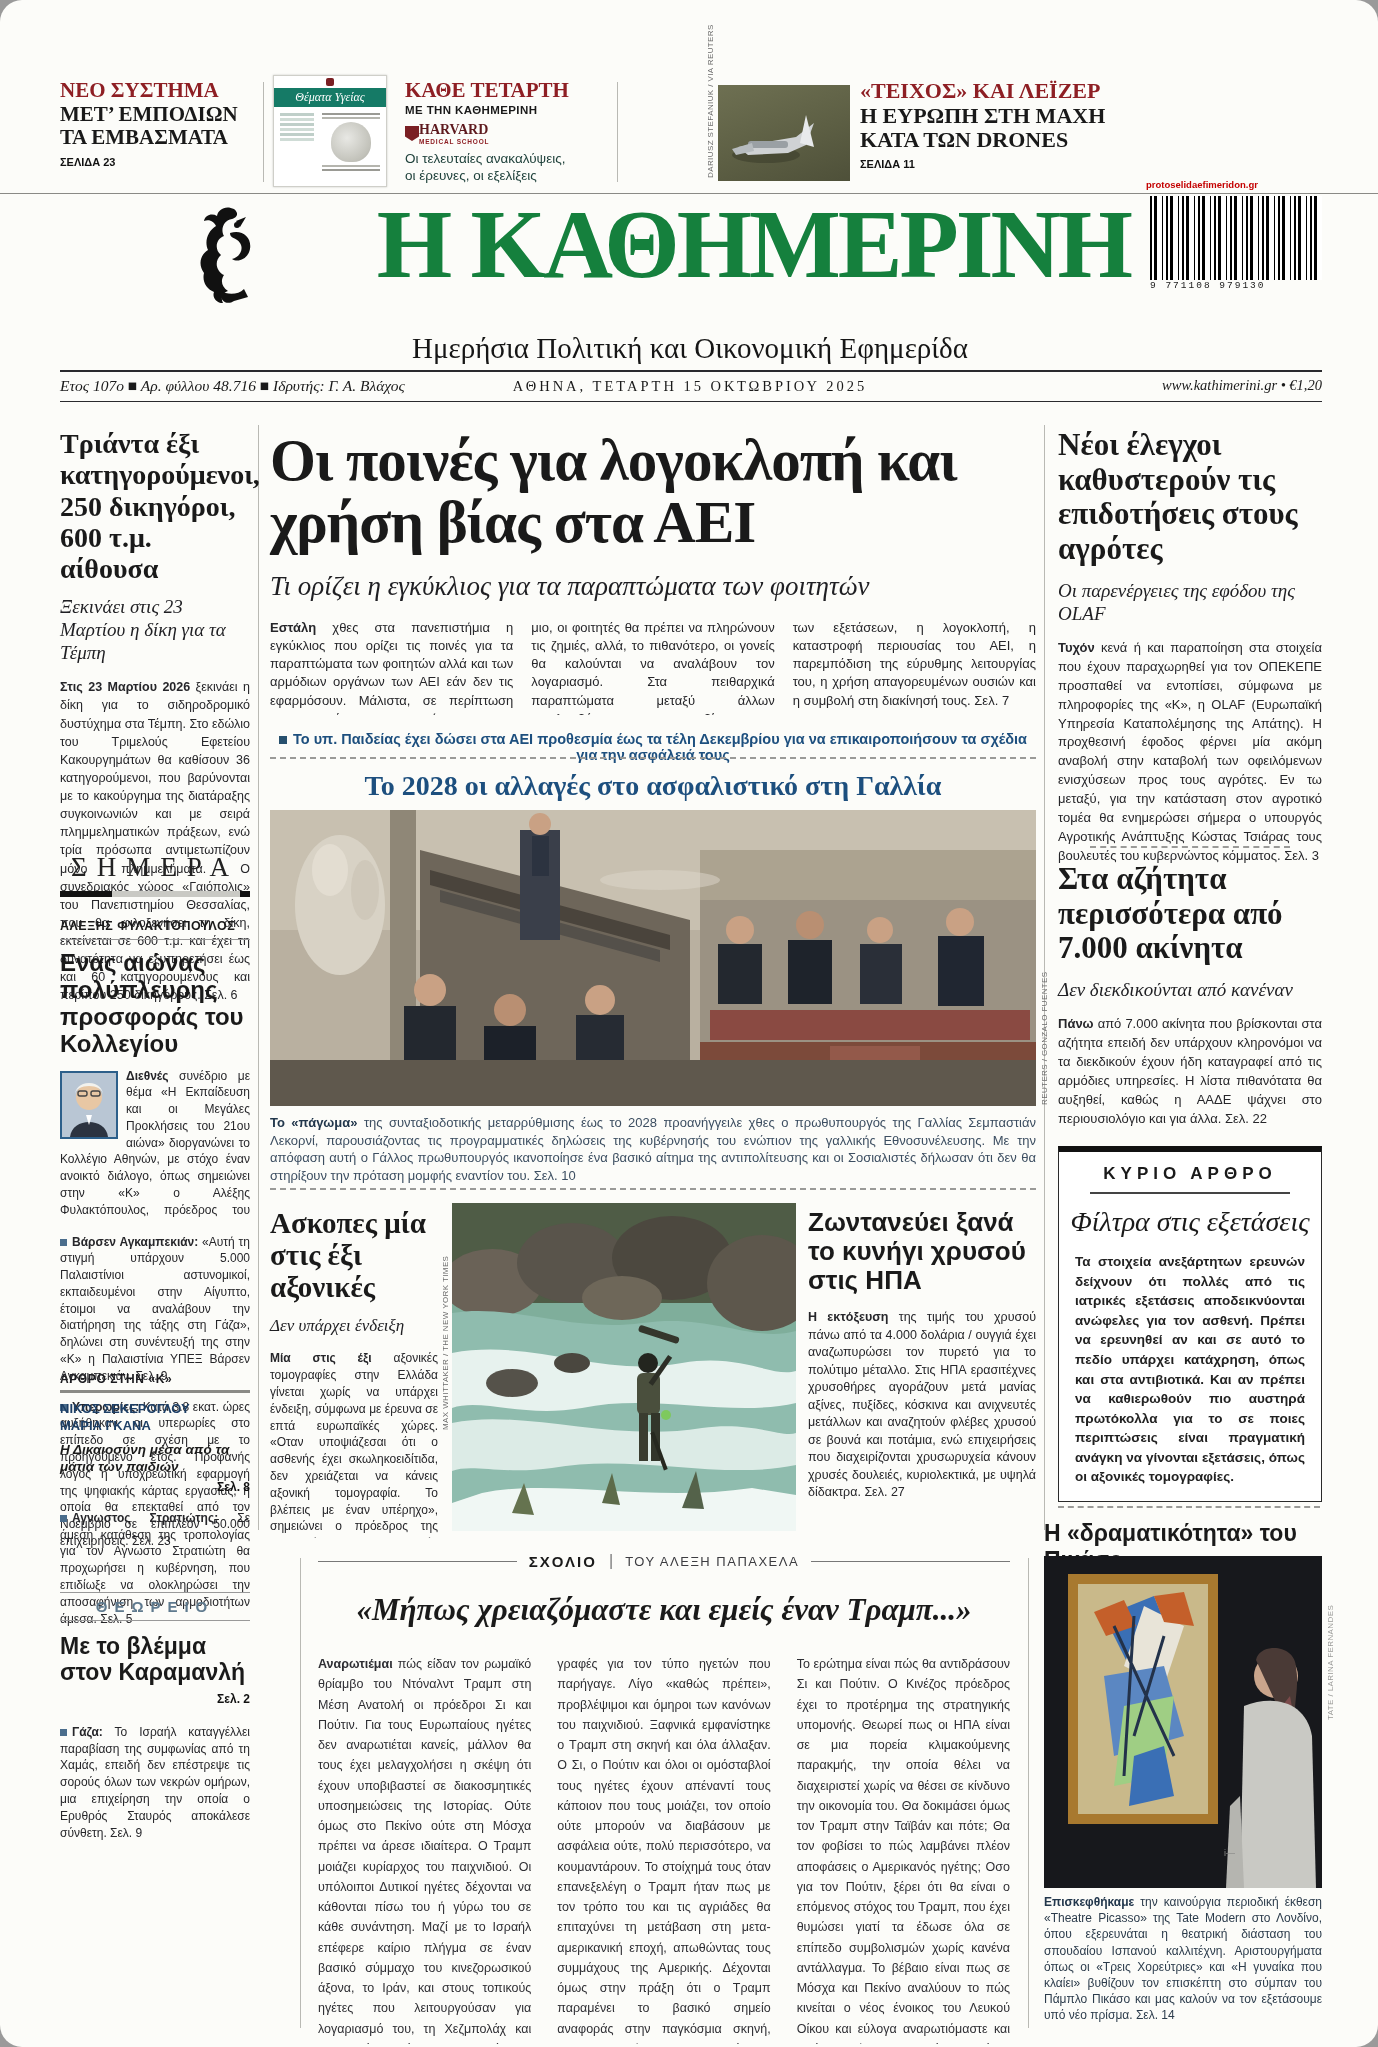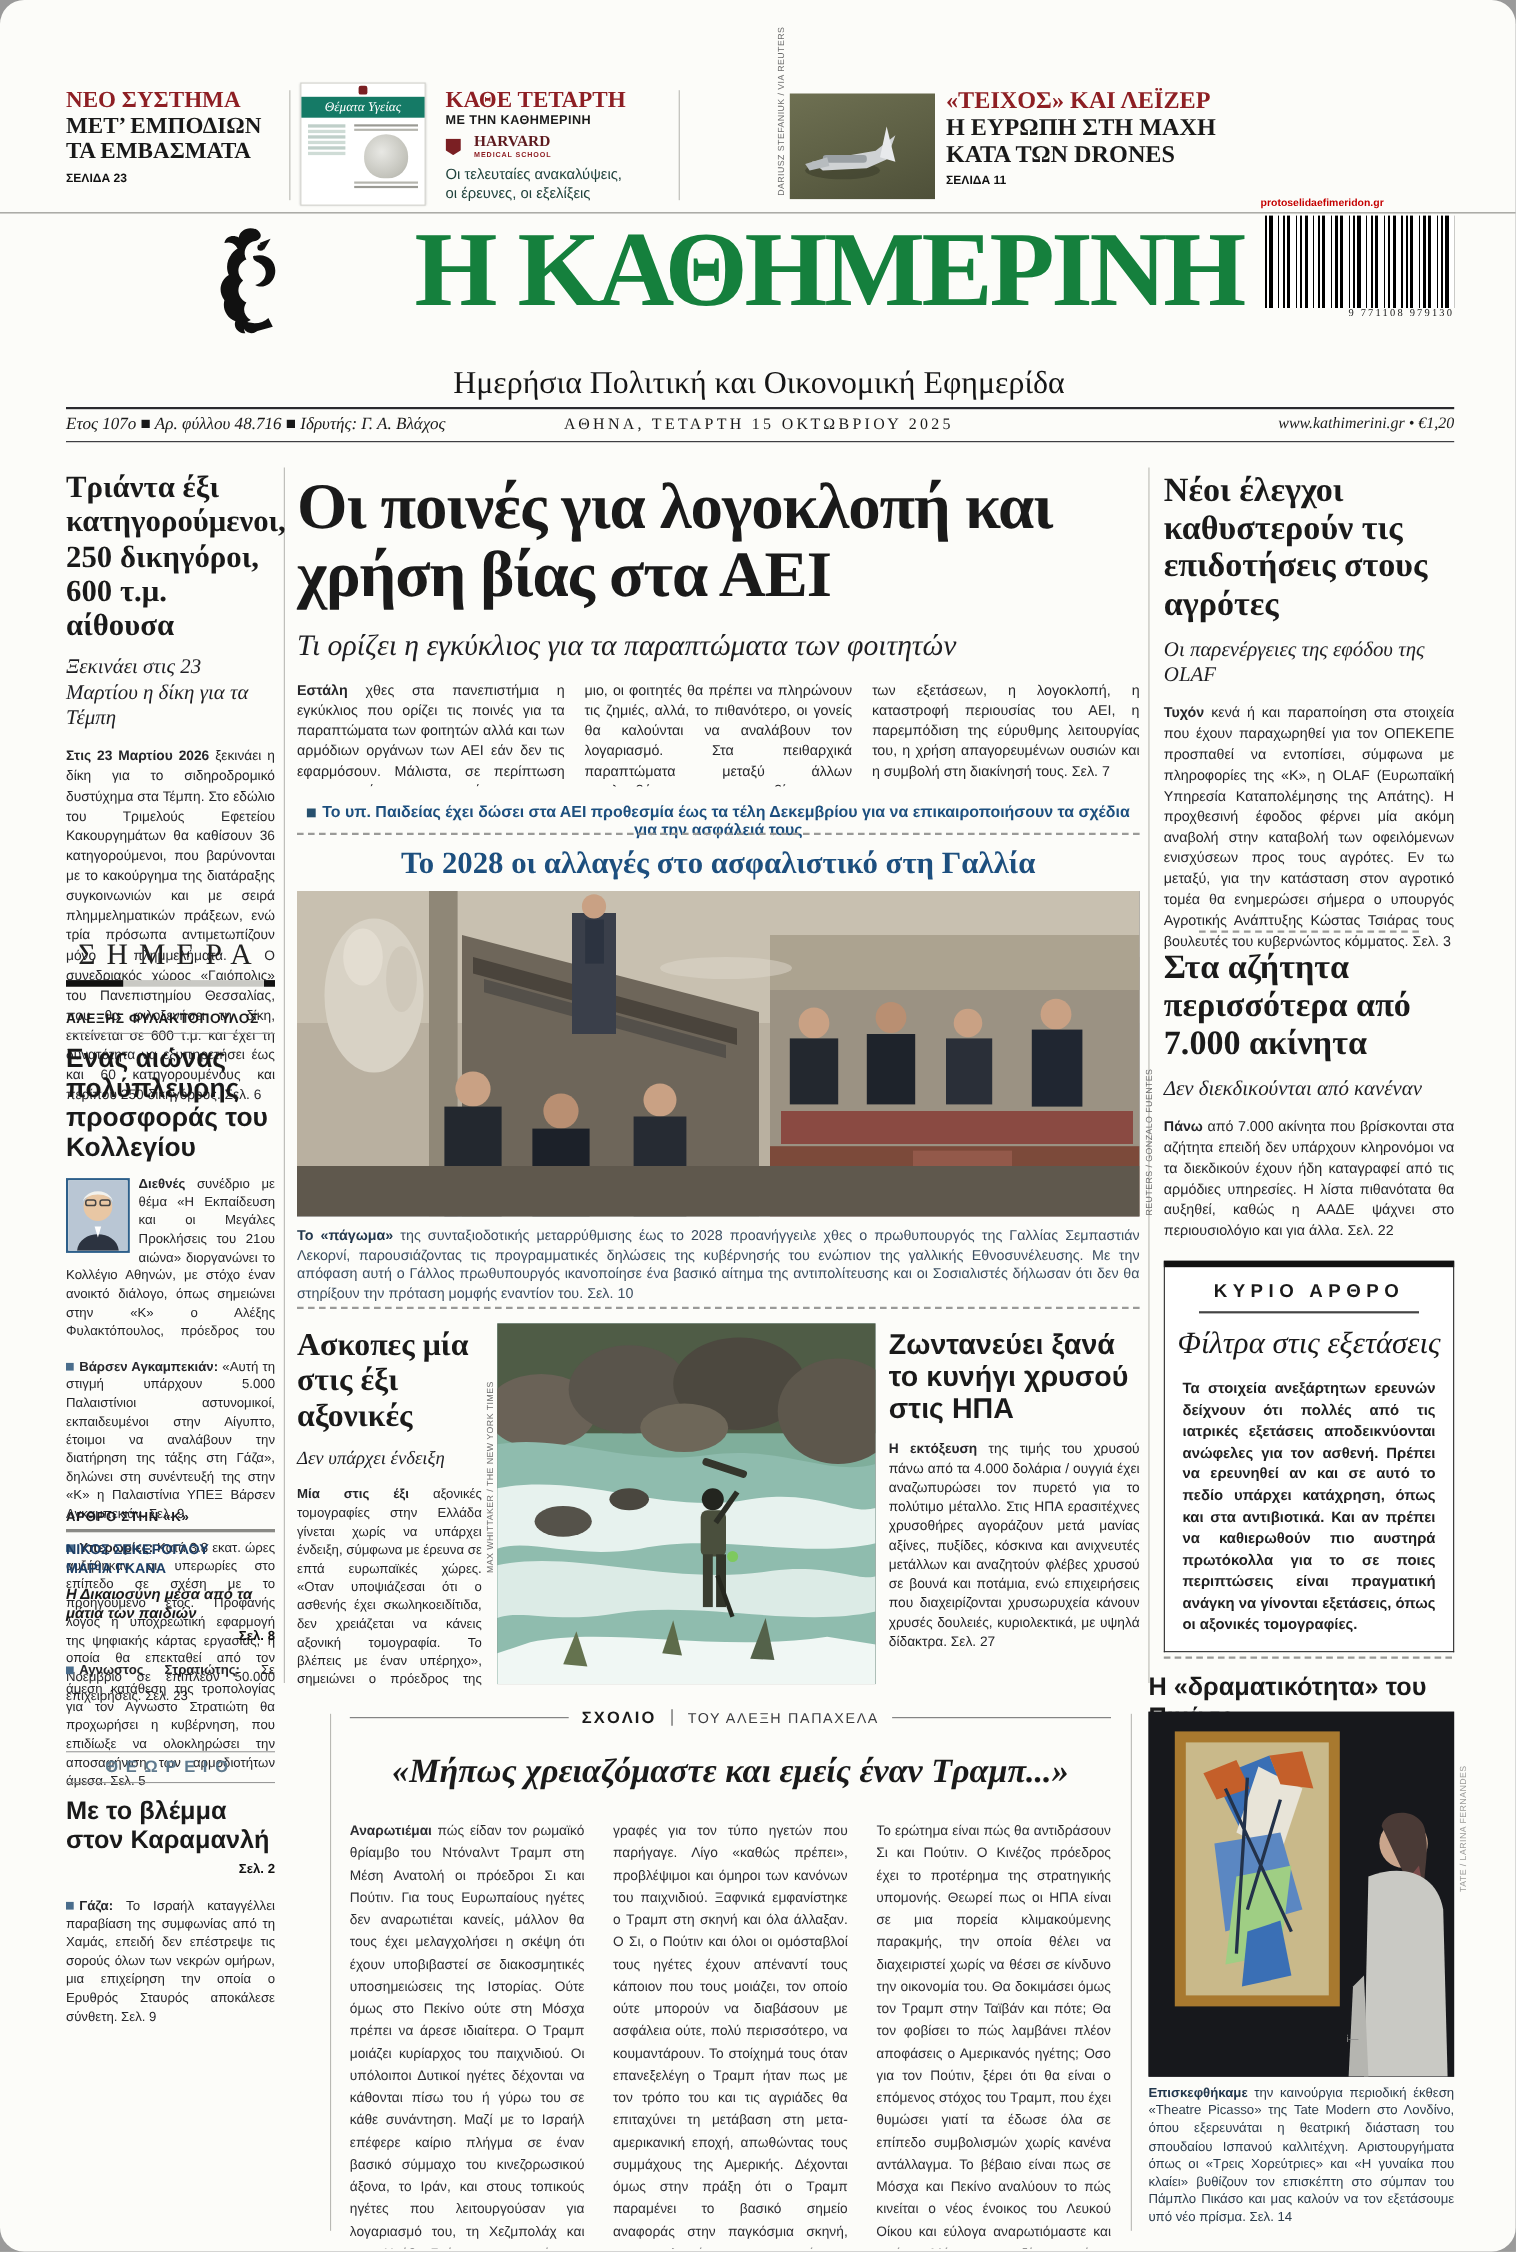--- a/index.html
+++ b/index.html
@@ -61,21 +61,21 @@
         <div style="width:40px;height:40px;margin:3px auto;border-radius:50% 50% 45% 45%;background:radial-gradient(circle at 40% 40%,#e8e8e4,#c2c2ba 70%,#a8a8a0);"></div>
         <div style="height:2px;background:#b5b5ae;margin:2px 0;"></div>
           <div style="height:2px;background:#9a9a94;margin:2px 0;"></div>
       </div>
     </div>
   </div>
 
   <div class="abs" style="left:405px;top:78px;width:200px;">
     <div class="kicker-red" style="font-size:21px;">ΚΑΘΕ ΤΕΤΑΡΤΗ</div>
     <div style="font-weight:bold;font-size:11.5px;letter-spacing:.4px;margin-top:1px;">ΜΕ ΤΗΝ ΚΑΘΗΜΕΡΙΝΗ</div>
-    <div style="margin-top:6px;display:flex;align-items:center;gap:12px;">
+    <div style="margin-top:6px;display:flex;align-items:center;gap:0;">
       <span style="width:14px;height:15px;background:#7a1f23;display:inline-block;clip-path:polygon(0 0,100% 0,100% 70%,50% 100%,0 70%);"></span>
       <span>
         <span style="display:block;font-family:'Liberation Serif',serif;font-weight:bold;font-size:14px;color:#5e1a1e;">HARVARD</span>
         <span style="display:block;font-size:6.5px;letter-spacing:.8px;color:#8e1f24;font-weight:bold;">MEDICAL SCHOOL</span>
       </span>
     </div>
     <div style="font-size:13.5px;color:#20423c;margin-top:6px;line-height:1.25;width:170px;">Οι τελευταίες ανακαλύψεις, οι έρευνες, οι εξελίξεις</div>
   </div>
   <div class="vrule" style="left:617px;top:82px;height:100px;"></div>
 
@@ -107,21 +107,21 @@
         <circle cx="47" cy="22" r="3"></circle>
         <path d="M46 18 L56 14 L50 24 Z"></path>
       </g>
     </svg>
   </div>
   <div class="abs serif" style="left:250px;top:196px;width:880px;text-align:right;font-weight:bold;font-size:97px;letter-spacing:-3px;color:#15803d;line-height:1;">Η ΚΑΘΗΜΕΡΙΝΗ</div>
 
   <div class="abs" style="left:1146px;top:179px;width:180px;text-align:left;font-size:9.5px;font-weight:bold;color:#c40000;">protoselidaefimeridon.gr</div>
   <div class="abs" style="left:1150px;top:196px;width:172px;height:98px;">
     <div style="height:84px;background:repeating-linear-gradient(90deg,#000 0 2px,#fff 2px 4px,#000 4px 7px,#fff 7px 12px,#000 12px 13px,#fff 13px 16px);"></div>
-    <div style="font-size:9.5px;letter-spacing:2px;text-align:right;font-family:Liberation Serif, serif;">9 771108 979130</div>
+    <div style="font-size:9.5px;letter-spacing:2px;text-align:left;font-family:Liberation Mono, monospace;">9 771108 979130</div>
   </div>
 
   <div class="abs serif" style="left:250px;top:332px;width:880px;text-align:center;font-size:29px;color:#161616;">Ημερήσια Πολιτική και Οικονομική Εφημερίδα</div>
 
   <div class="hrule" style="left:60px;top:370px;width:1262px;height:2px;background:#2a2a2e;"></div>
   <div class="abs serif" style="left:60px;top:377px;font-style:italic;font-size:15.5px;">Ετος 107ο ■ Αρ. φύλλου 48.716 ■ Ιδρυτής: Γ. Α. Βλάχος</div>
   <div class="abs serif" style="left:430px;top:378px;width:520px;text-align:center;font-size:14.5px;letter-spacing:3px;">ΑΘΗΝΑ, ΤΕΤΑΡΤΗ 15 ΟΚΤΩΒΡΙΟΥ 2025</div>
   <div class="abs serif" style="left:1092px;top:377px;width:230px;text-align:right;font-style:italic;font-size:14.5px;">www.kathimerini.gr • €1,20</div>
   <div class="hrule" style="left:60px;top:401px;width:1262px;background:#2a2a2e;"></div>
 

